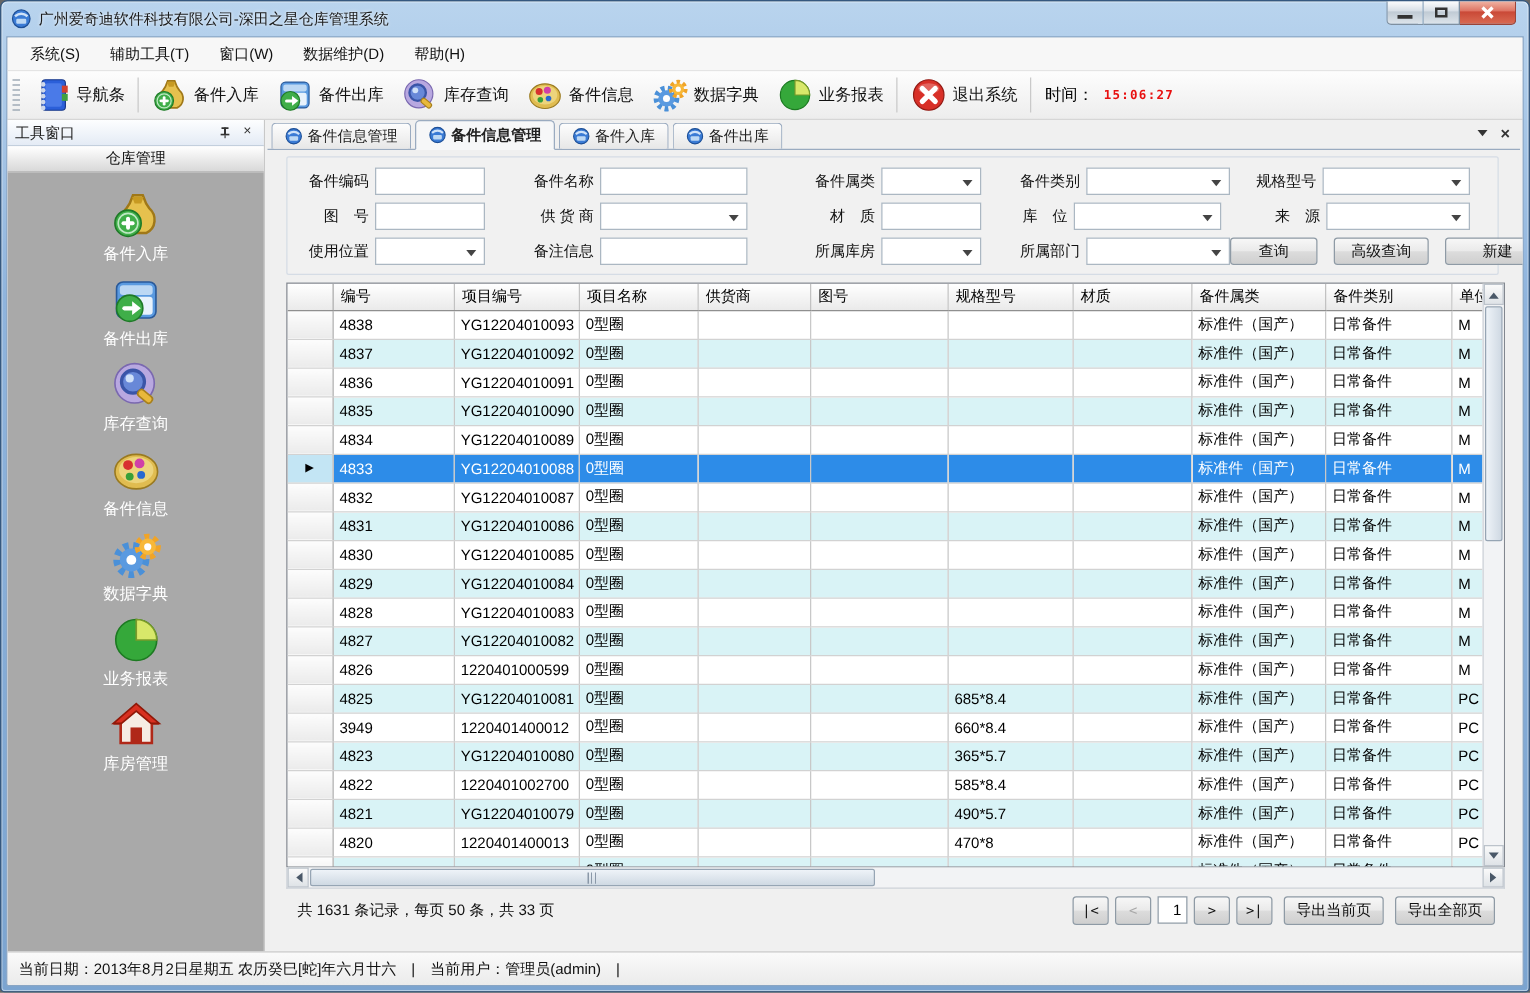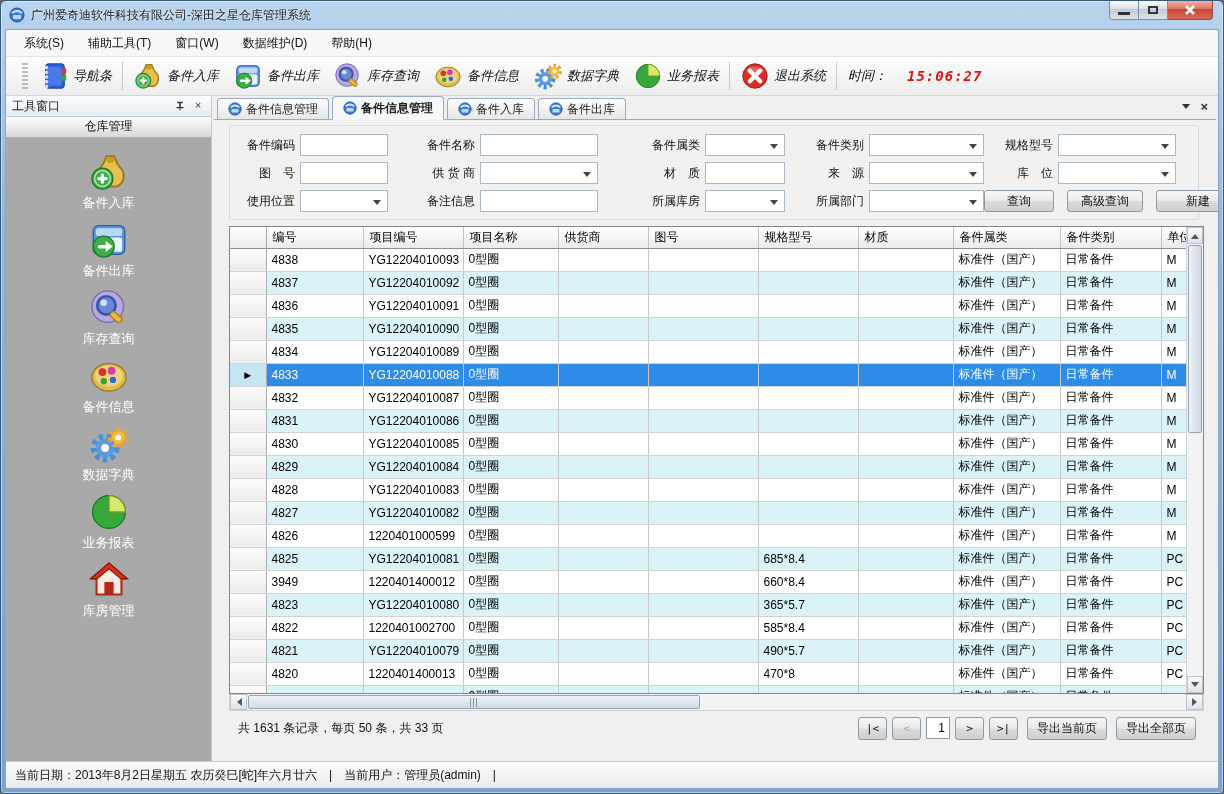--- a/index.html
+++ b/index.html
@@ -18,27 +18,27 @@
   .wbtn.close { width:45px; border-left:none; border-radius:0 0 4px 0; border-color:#9a4438;
           background:linear-gradient(#f0b4a4,#dd7160 45%,#c94836 46%,#d96a52); }
   .glyph-min { width:12px; height:3px; background:#333; margin-top:6px; }
   .glyph-max { width:10px; height:8px; border:2px solid #333; }
   
   .client { position:absolute; top:28px; left:4px; right:4px; bottom:4px; background:#f0f0f0; display:flex; flex-direction:column; border:1px solid #88a5c4; border-radius:0 0 2px 2px; overflow:hidden; }
   
   .menubar { height:27px; background:#f7f7f7; border-bottom:1px solid #e4e4e4; display:flex; align-items:center; padding-left:6px; }
   .menu-item { font-size:12px; color:#111; padding:0 12px; line-height:26px; cursor:default; }
   
-  .toolbar { height:39px; background:linear-gradient(#fdfdfd,#ededed); border-bottom:1px solid #d6d6d6; display:flex; align-items:center; padding:0 12px;font-style:italic; }
+  .toolbar { height:39px; background:linear-gradient(#fdfdfd,#ededed); border-bottom:1px solid #d6d6d6; display:flex; align-items:center; padding:0 0; }
   .grip { width:6px; height:26px; margin:0 4px; background:repeating-linear-gradient(#9aa6b2 0 2px,transparent 2px 4px); opacity:.7; }
   .tbitem { display:flex; align-items:center; gap:4px; padding:2px 7px; font-size:13px; color:#111; cursor:default; }
   .tbitem svg { width:30px; height:30px; flex:none; }
   .tbsep { width:1px; height:28px; background:#c9c9c9; margin:0 3px; }
   .tbtime { display:flex; align-items:center; font-size:13px; padding-left:8px; }
-  .tbtime .tval { color:#e81010; font-weight:bold; font-family:"DejaVu Sans Mono",monospace; font-size:14px; margin-left:20px; letter-spacing:1px; }
+  .tbtime .tval { color:#e81010; font-weight:bold; font-family:"DejaVu Sans Mono",monospace; font-size:10px; margin-left:8px; letter-spacing:1px; }
   
   .main { flex:1; display:flex; min-height:0; background:#f0f0f0; }
   
   .sidebar { width:206px; flex:none; display:flex; flex-direction:column; border-right:1px solid #c8c8c8;font-family:Liberation Mono, monospace; }
   .sb-header { height:21px; background:linear-gradient(#fdfeff,#e4ebf5); border-bottom:1px solid #c3cfdd; display:flex; align-items:center; padding:0 6px; font-size:12px; color:#222; }
   .sb-header .sp { flex:1; }
   .sb-hbtn { width:14px; height:14px; display:flex; align-items:center; justify-content:center; font-size:11px; color:#333; margin-left:4px; }
   .sb-section { height:21px; background:linear-gradient(#ffffff,#d8d8d8); border-bottom:1px solid #aeaeae; text-align:center; line-height:20px; font-size:12px; color:#111; }
   .sb-body { flex:1; background:#a9a9a9; padding-top:13px; display:flex; flex-direction:column; align-items:center; }
   .sb-item { height:68px; display:flex; flex-direction:column; align-items:center; cursor:default; }
@@ -395,27 +395,27 @@
                 <span class="input w1"></span>
               </div>
             <div class="fgroup g2">
                 <span class="flabel">供 货 商</span>
                 <span class="select w2"></span>
               </div>
             <div class="fgroup g3">
                 <span class="flabel">材　质</span>
                 <span class="input w3"></span>
               </div>
+            <div class="fgroup g5">
+                <span class="flabel">库　位</span>
+                <span class="select w5"></span>
+              </div>
             <div class="fgroup g4">
                 <span class="flabel">来　源</span>
                 <span class="select w4"></span>
-              </div>
-            <div class="fgroup g5">
-                <span class="flabel">库　位</span>
-                <span class="select w5"></span>
               </div>
           </div>
           <div class="form-row">
             <div class="fgroup">
                 <span class="flabel">使用位置</span>
                 <span class="select w1"></span>
               </div>
             <div class="fgroup g2">
                 <span class="flabel">备注信息</span>
                 <span class="input w2"></span>

